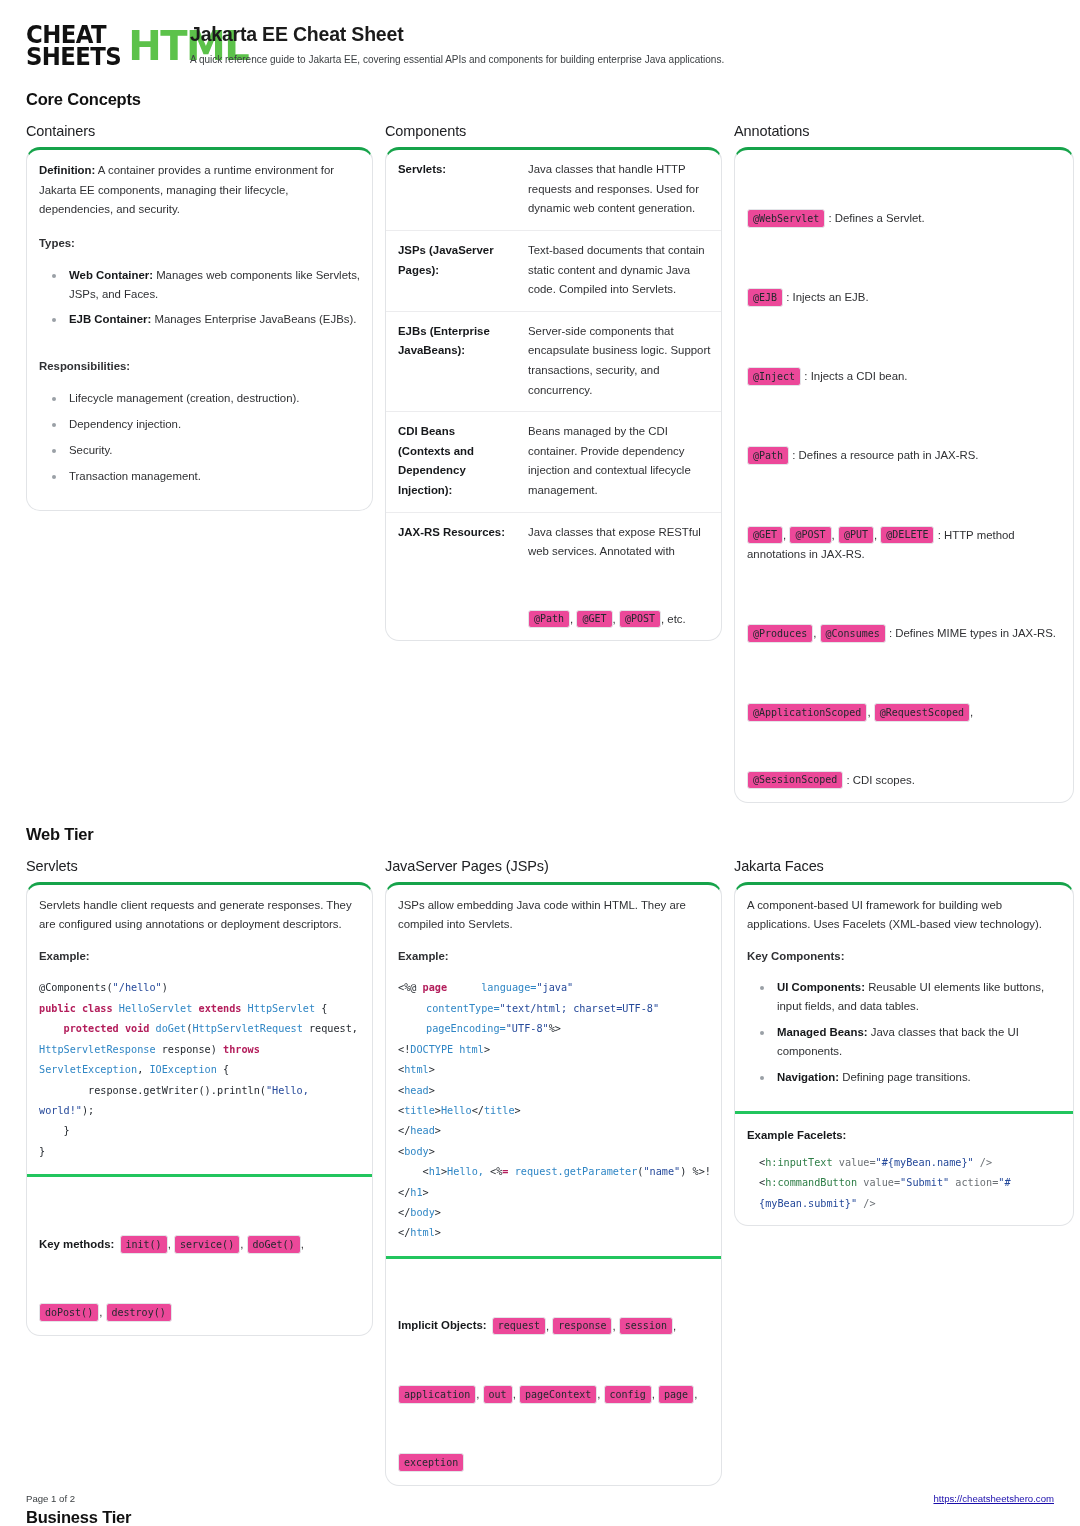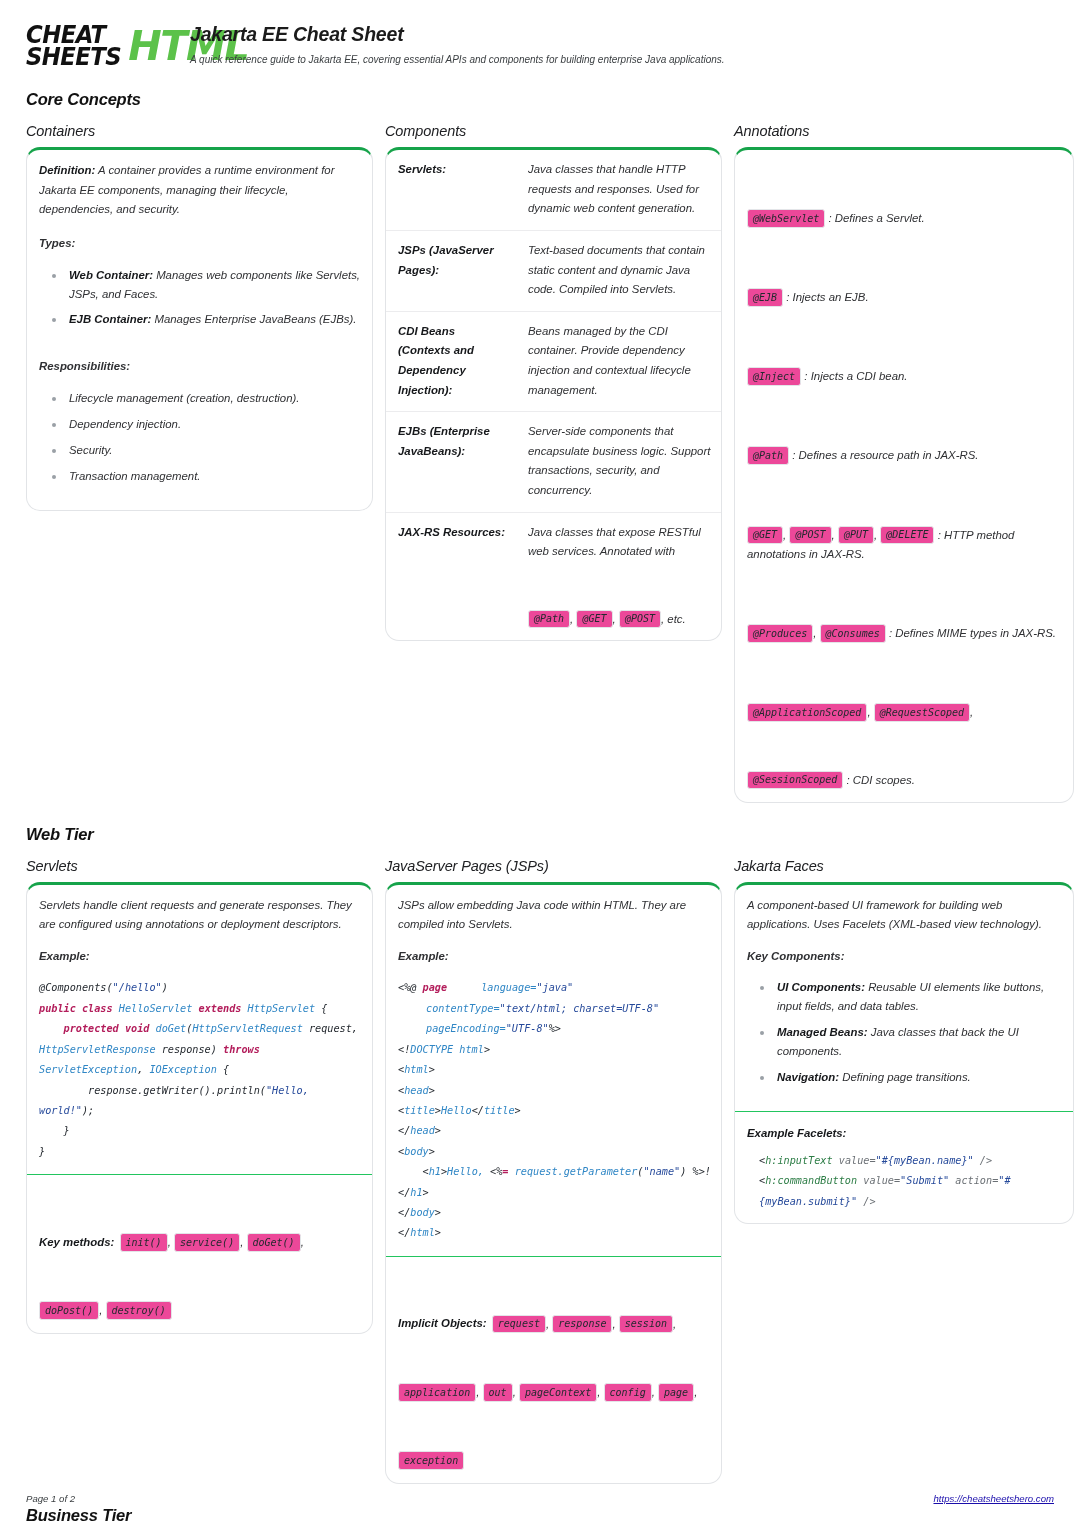--- a/index.html
+++ b/index.html
@@ -5,21 +5,21 @@
   * { box-sizing: border-box; }
   html, body { margin:0; padding:0; }
   body {
     width:1080px; height:1526px;
     background:#ffffff;
     font-family:"Liberation Sans", sans-serif;
     color:#202124;
     position:relative;
     overflow:hidden;
   }
-  .page { padding:22px 26px 5px 26px; width:1080px; height:1526px; position:relative;font-style:italic; }
+  .page { padding:22px 26px 5px 26px; width:1080px; height:1526px; position:relative; }
 
   
   .header { display:flex; align-items:flex-start; gap:18px; }
   .logo { width:146px; flex:0 0 146px; padding-top:2px; }
   .logo-row { display:flex; align-items:center; line-height:0.92; }
   .logo-cheat, .logo-sheets {
     font-weight:800; font-size:24px; letter-spacing:-0.6px;
     font-family:"DejaVu Sans", sans-serif; color:#111111;
     transform:scaleX(0.95); transform-origin:left center;
   }
@@ -108,21 +108,21 @@
   }
   .k  { color:#b31d5b; font-weight:700; }        
   .t  { color:#2f86c5; }                         
   .s  { color:#25499a; }                         
   .a  { color:#2f86c5;margin-left:28px; }                         
   .g  { color:#2d7d46; }                         
   .gy { color:#6b7075; }                         
   .pl { color:#24292f; }                         
 
   .card-foot {
-    border-top:1px solid #22c55e;
+    border-top:3px solid #22c55e;
     padding:10px 12px 11px 12px;
     font-size:11.4px;
     line-height:2.0;
     color:#2f3033;
   }
   .card-foot b { margin-right:2px; }
 
   .code-wrap { padding:0 0 12px 0; }
 
   
@@ -188,26 +188,26 @@
           <tbody>
               <tr>
             <td class="term">Servlets:</td>
             <td>Java classes that handle HTTP requests and responses. Used for dynamic web content generation.</td>
           </tr>
           <tr>
             <td class="term">JSPs (JavaServer Pages):</td>
             <td>Text-based documents that contain static content and dynamic Java code. Compiled into Servlets.</td>
           </tr>
           <tr>
+            <td class="term">EJBs (Enterprise JavaBeans):</td>
+            <td>Server-side components that encapsulate business logic. Support transactions, security, and concurrency.</td>
+          </tr>
+          <tr>
             <td class="term">CDI Beans (Contexts and Dependency Injection):</td>
             <td>Beans managed by the CDI container. Provide dependency injection and contextual lifecycle management.</td>
-          </tr>
-          <tr>
-            <td class="term">EJBs (Enterprise JavaBeans):</td>
-            <td>Server-side components that encapsulate business logic. Support transactions, security, and concurrency.</td>
           </tr>
           <tr>
             <td class="term">JAX-RS Resources:</td>
             <td><span>Java classes that expose RESTful web services. Annotated with </span><code class="chip">@Path</code><span class="sep">,&nbsp;</span><code class="chip">@GET</code><span class="sep">,&nbsp;</span><code class="chip">@POST</code><span>, etc.</span></td>
           </tr>
         </tbody>
           </table>
       </div>
     </div>
 

